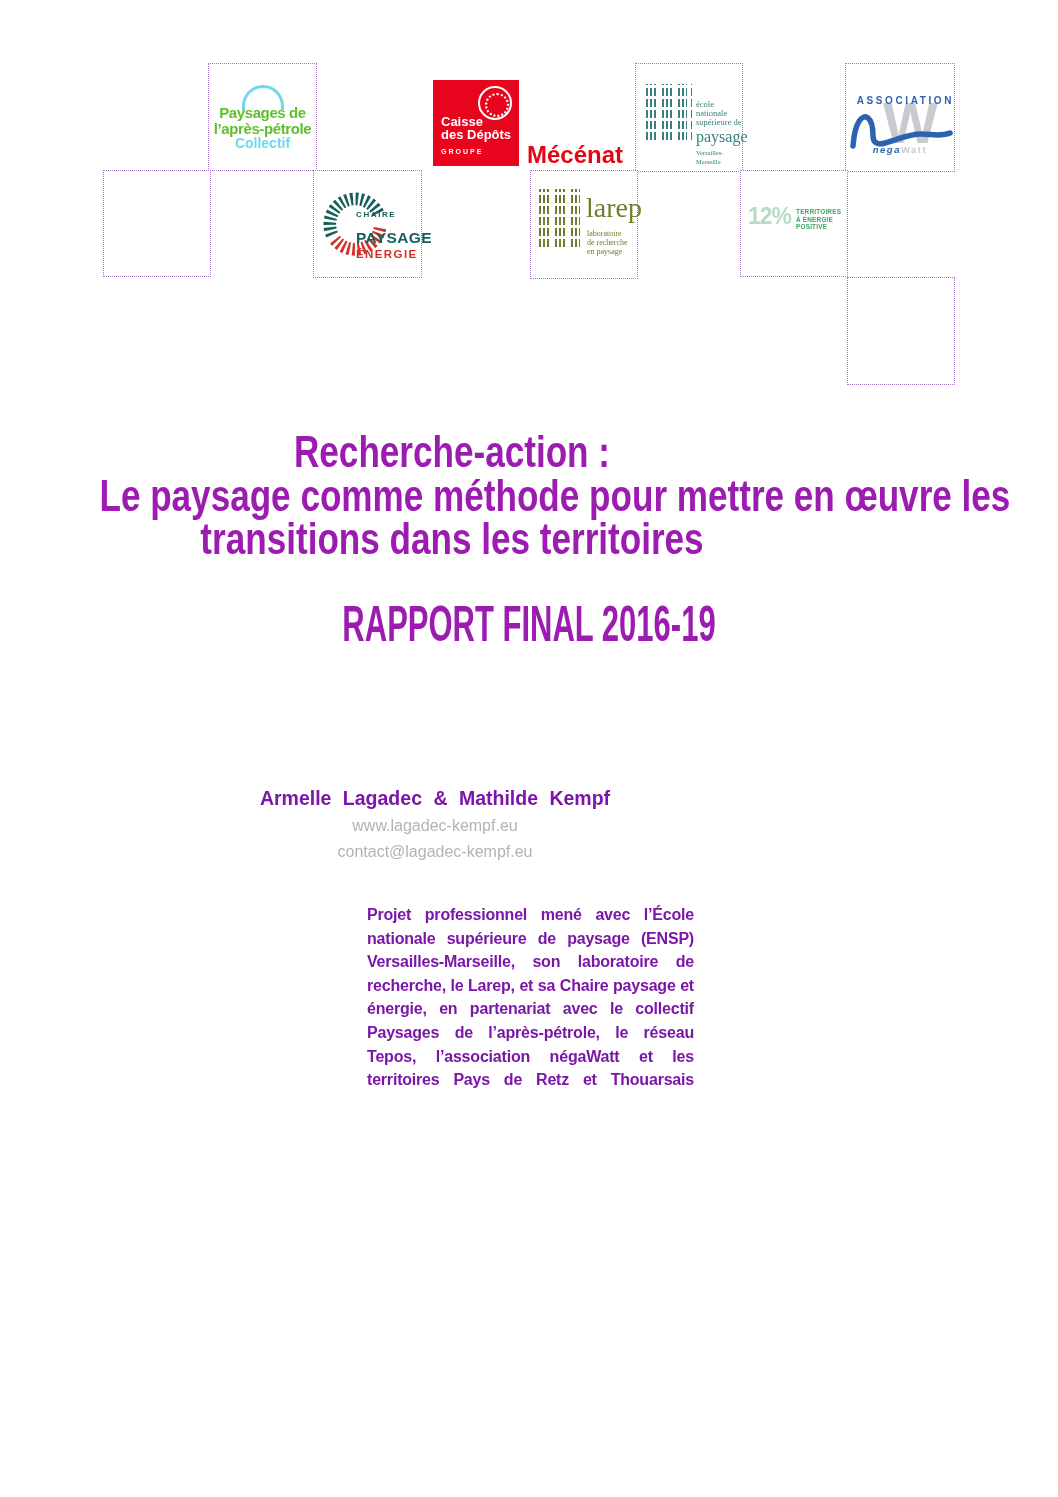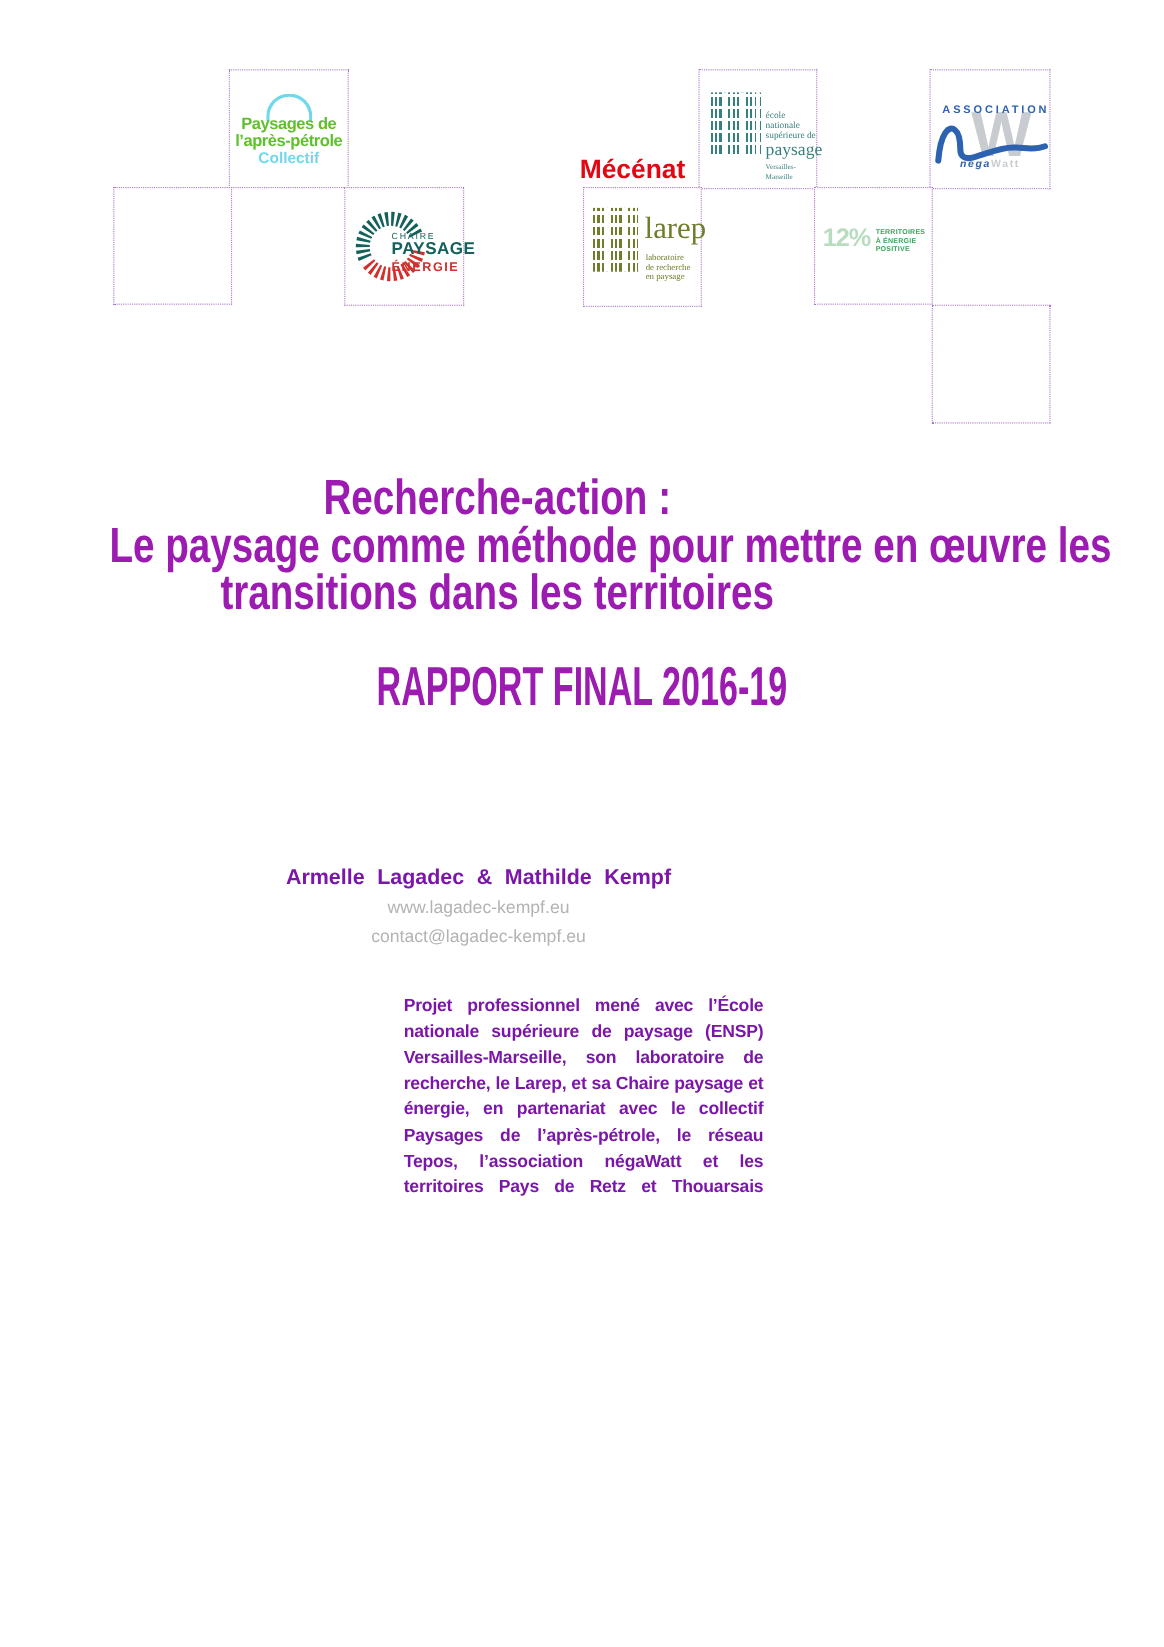--- a/index.html
+++ b/index.html
@@ -67,21 +67,21 @@
     font-size:10px;font-weight:bold;letter-spacing:2.6px;color:var(--negawatt-blue);}
   .nw-w{position:absolute;left:37px;top:30px;z-index:1;font-size:58px;font-weight:bold;color:var(--negawatt-gray);line-height:58px;}
   .nw-wave{position:absolute;left:0;top:40px;z-index:3;}
   .nw-name{position:absolute;top:80px;width:100%;text-align:center;z-index:4;font-size:9.5px;font-weight:bold;letter-spacing:1.5px;}
   .nw-nega{color:var(--negawatt-blue);font-style:italic;}
   .nw-watt{color:var(--negawatt-gray);}
 
   
   .chaire-ring{position:absolute;left:2px;top:14px;}
   .chaire-text{position:absolute;left:42px;top:40px;line-height:1;}
-  .chaire-l1{font-size:8px;font-weight:normal;letter-spacing:1.6px;color:var(--chaire-teal);margin-bottom:0;}
+  .chaire-l1{font-size:8px;font-weight:bold;letter-spacing:1.6px;color:var(--chaire-teal);margin-bottom:11px;}
   .chaire-l2{font-size:15.5px;font-weight:bold;letter-spacing:0.4px;color:var(--chaire-teal);margin-bottom:3px;}
   .chaire-l3{font-size:11.5px;font-weight:bold;letter-spacing:1.4px;color:var(--chaire-red);}
 
   
   .larep .barcode{--bc:var(--larep-olive);left:8px;top:18px;width:42px;height:58px;}
   .larep-name{position:absolute;left:55px;top:22px;font-family:"Liberation Serif",serif;
     font-size:28px;line-height:30px;color:var(--larep-olive);}
   .larep-sub{position:absolute;left:56px;top:58px;font-family:"Liberation Serif",serif;
     font-size:8px;line-height:9px;color:var(--larep-olive);}
 
@@ -113,20 +113,28 @@
 
   <div class="lbox b-paysages">
     <div class="pap-arc"></div>
     <div class="pap-text">
       <div>Paysages de</div>
       <div>l’après-pétrole</div>
       <div class="pap-collectif">Collectif</div>
     </div>
   </div>
 
+  <div class="caisse">
+    <div class="caisse-seal"></div>
+    <div class="caisse-text">
+      <div>Caisse</div>
+      <div>des Dépôts</div>
+      <div class="caisse-groupe">GROUPE</div>
+    </div>
+  </div>
   <div class="mecenat">Mécénat</div>
 
   <div class="lbox b-ensp ensp">
     <div class="barcode"></div>
     <div class="ensp-text">
       <div>école</div>
       <div>nationale</div>
       <div>supérieure de</div>
       <div class="ensp-paysage">paysage</div>
       <div class="ensp-vm">Versailles-Marseille</div>

